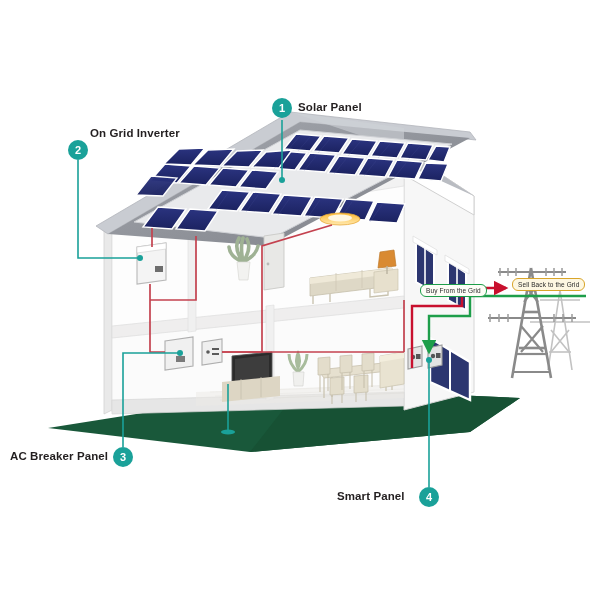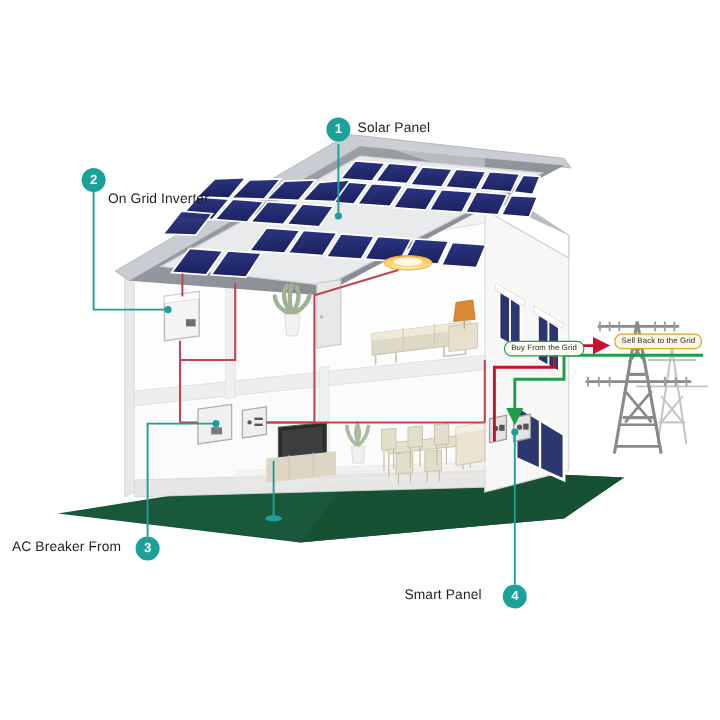--- a/index.html
+++ b/index.html
@@ -1,19 +1,19 @@
 <!DOCTYPE html>
 <html><head>
 <meta charset="utf-8">
 <style>
   html,body{margin:0;padding:0;background:#fff;}
   body{width:600px;height:600px;overflow:hidden;font-family:"Liberation Sans",sans-serif;}
   #stage{position:relative;width:600px;height:600px;background:#ffffff;}
   svg.layer{position:absolute;left:0;top:0;width:600px;height:600px;}
-  .callout-label{position:absolute;font-size:11.5px;color:#231f20;white-space:nowrap;font-weight:400;letter-spacing:.1px;}
+  .callout-label{position:absolute;font-size:11.5px;color:#231f20;white-space:nowrap;font-weight:700;letter-spacing:.1px;}
   .badge{position:absolute;width:20px;height:20px;border-radius:50%;background:#1aa199;
          color:#fff;font-size:11px;font-weight:700;display:flex;align-items:center;justify-content:center;}
   .gridtag{position:absolute;font-size:6.5px;padding:2px 5px;border-radius:6px;background:#fdfdf6;white-space:nowrap;letter-spacing:.1px;}
   .gridtag.buy{border:1px solid #1e9e4a;color:#2a2a2a;}
   .gridtag.sell{border:1px solid #d9a52a;background:#fdf7e2;color:#2a2a2a;}
 </style>
 </head>
 <body>
 
 <div id="stage">
@@ -290,25 +290,25 @@
   </g>
 </svg>
 
 <div>
   <div class="badge" style="left:272px;top:98px;">1</div>
   <div class="callout-label" style="left:298px;top:101px;">Solar Panel</div>
 </div>
 
 <div>
   <div class="badge" style="left:68px;top:140px;">2</div>
-  <div class="callout-label" style="left:90px;top:160px;text-align:right;">On Grid Inverter</div>
+  <div class="callout-label" style="left:90px;top:127px;text-align:right;">On Grid Inverter</div>
 </div>
 
 <div>
-  <div class="callout-label" style="left:10px;top:450px;">AC Breaker From</div>
+  <div class="callout-label" style="left:10px;top:450px;">AC Breaker Panel</div>
   <div class="badge" style="left:113px;top:447px;">3</div>
 </div>
 
 <div>
   <div class="callout-label" style="left:337px;top:490px;">Smart Panel</div>
   <div class="badge" style="left:419px;top:487px;">4</div>
 </div>
 
 <div class="gridtag buy" style="left:420px;top:284px;">Buy From the Grid</div>
 <div class="gridtag sell" style="left:512px;top:278px;">Sell Back to the Grid</div>

